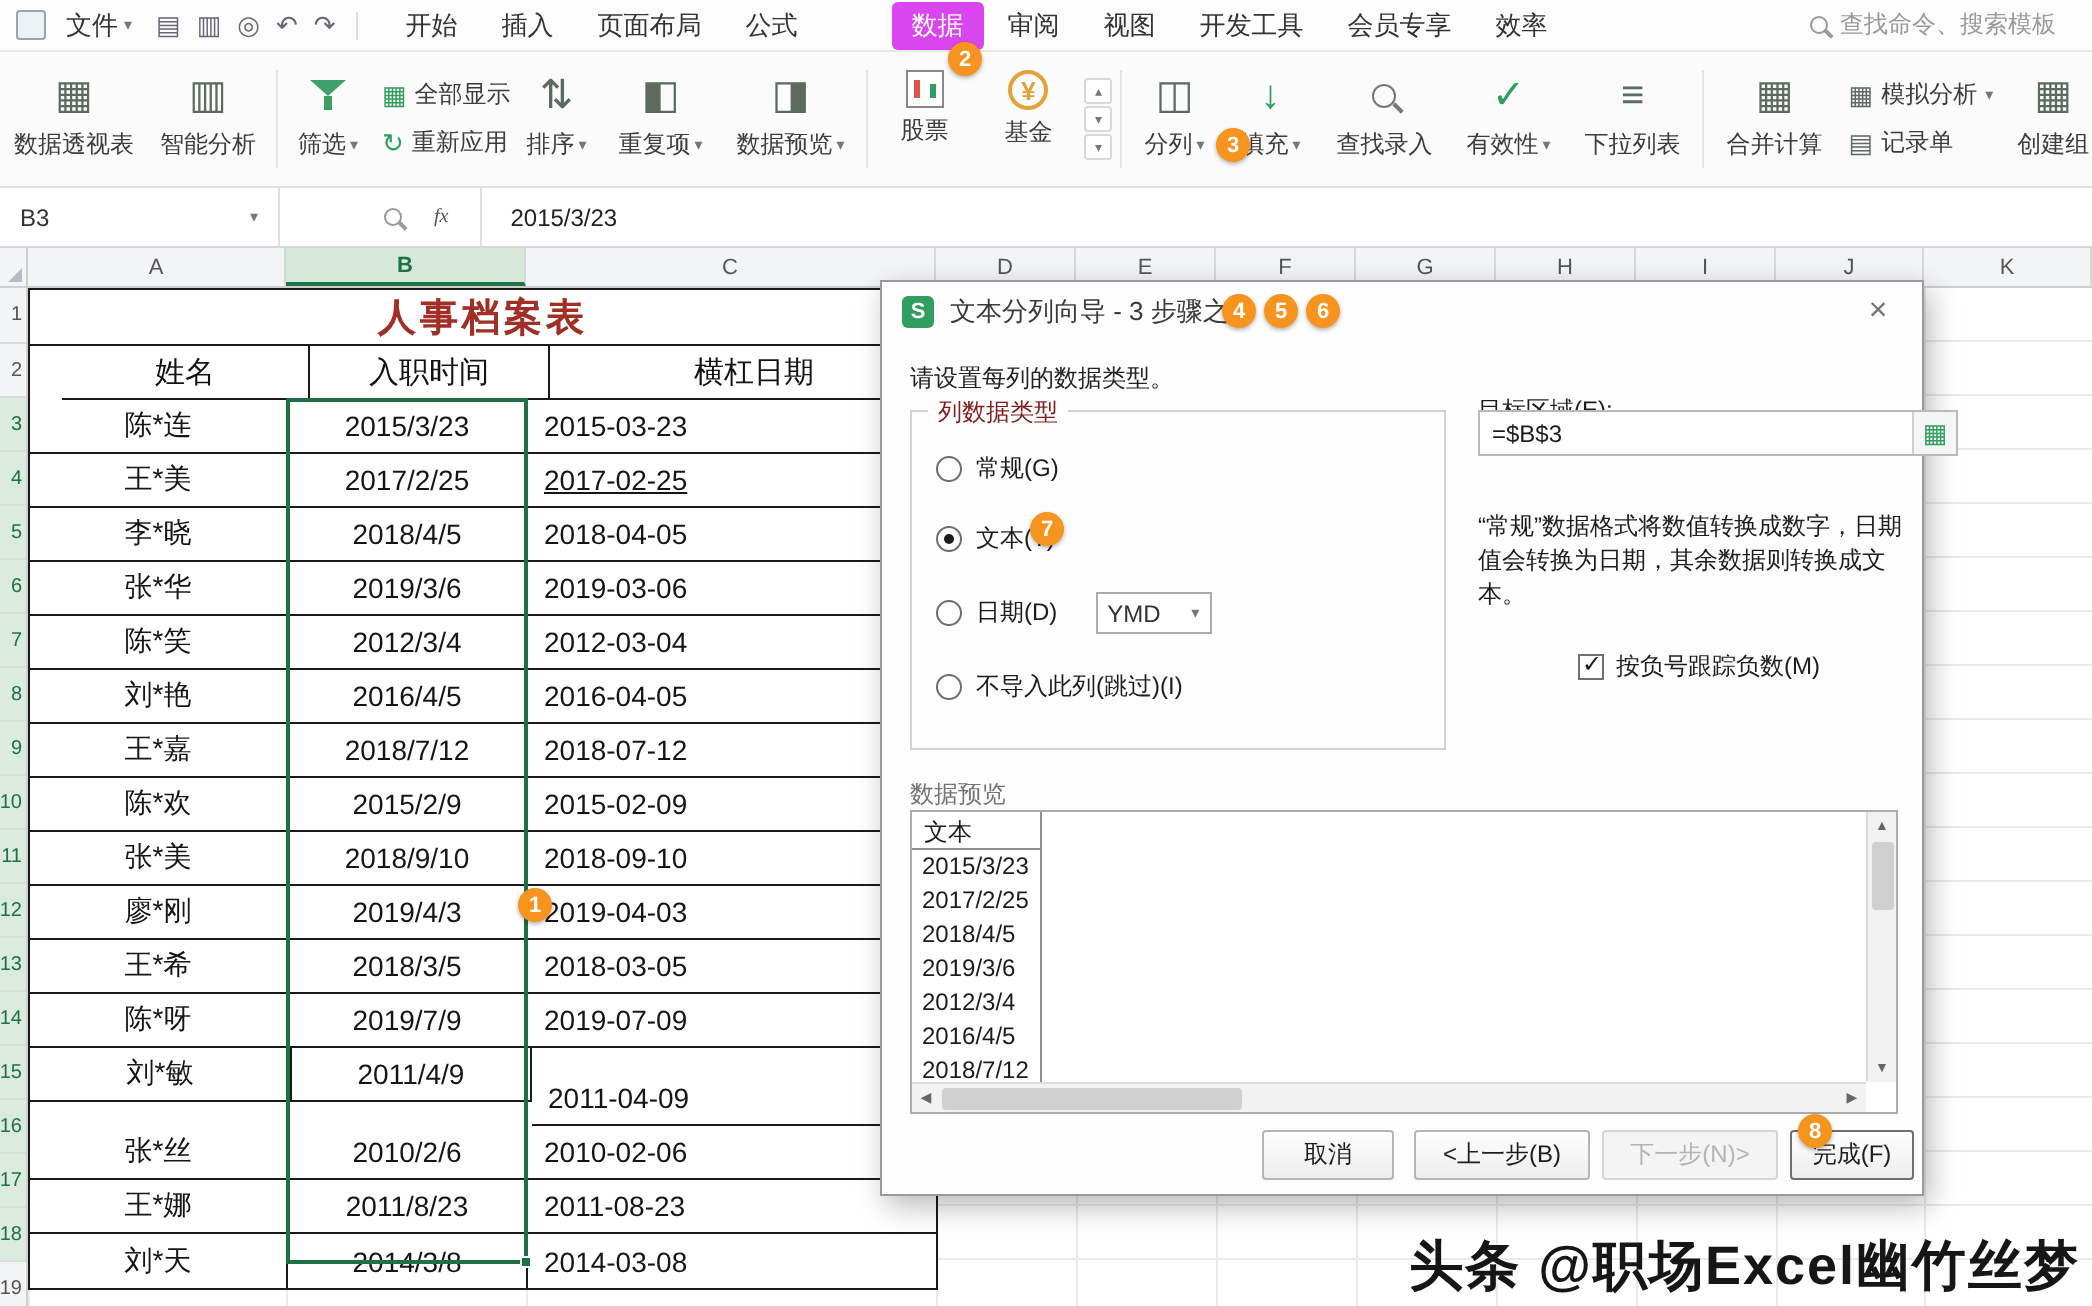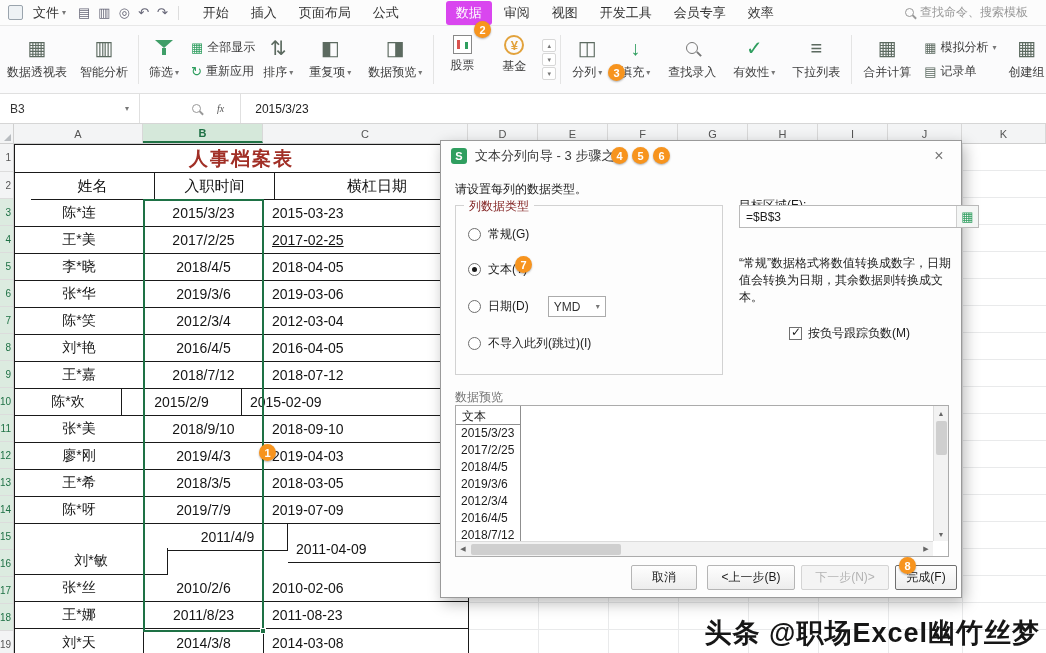--- a/index.html
+++ b/index.html
@@ -394,21 +394,21 @@
           <div class="t-cell c0" style="width: 129px;">刘*艳</div>
           <div class="t-cell c1" style="width: 120px;">2016/4/5</div>
           <div class="t-cell c2" style="width: 204px;">2016-04-05</div>
         </div>
         <div class="t-row">
           <div class="t-cell c0" style="width: 129px;">王*嘉</div>
           <div class="t-cell c1" style="width: 120px;">2018/7/12</div>
           <div class="t-cell c2" style="width: 204px;">2018-07-12</div>
         </div>
         <div class="t-row">
-          <div class="t-cell c0" style="width: 107px;">陈*欢</div>
+          <div class="t-cell c0" style="width: 129px;">陈*欢</div>
           <div class="t-cell c1" style="width: 120px;">2015/2/9</div>
           <div class="t-cell c2" style="width: 204px;">2015-02-09</div>
         </div>
         <div class="t-row">
           <div class="t-cell c0" style="width: 129px;">张*美</div>
           <div class="t-cell c1" style="width: 120px;">2018/9/10</div>
           <div class="t-cell c2" style="width: 204px;">2018-09-10</div>
         </div>
         <div class="t-row">
           <div class="t-cell c0" style="width: 129px;">廖*刚</div>
@@ -419,21 +419,21 @@
           <div class="t-cell c0" style="width: 129px;">王*希</div>
           <div class="t-cell c1" style="width: 120px;">2018/3/5</div>
           <div class="t-cell c2" style="width: 204px;">2018-03-05</div>
         </div>
         <div class="t-row">
           <div class="t-cell c0" style="width: 129px;">陈*呀</div>
           <div class="t-cell c1" style="width: 120px;">2019/7/9</div>
           <div class="t-cell c2" style="width: 204px;">2019-07-09</div>
         </div>
         <div class="t-row">
-          <div class="t-cell c0" style="width: 153px; margin-top: 24px;">刘*敏</div>
+          <div class="t-cell c0" style="width: 131px;">刘*敏</div>
           <div class="t-cell c1" style="width: 120px;">2011/4/9</div>
           <div class="t-cell c2" style="width: 204px; margin-top: 12px;">2011-04-09</div>
         </div>
         <div class="t-row">
           <div class="t-cell c0" style="width: 129px;">张*丝</div>
           <div class="t-cell c1" style="width: 120px;">2010/2/6</div>
           <div class="t-cell c2" style="width: 204px;">2010-02-06</div>
         </div>
         <div class="t-row">
           <div class="t-cell c0" style="width: 129px;">王*娜</div>

